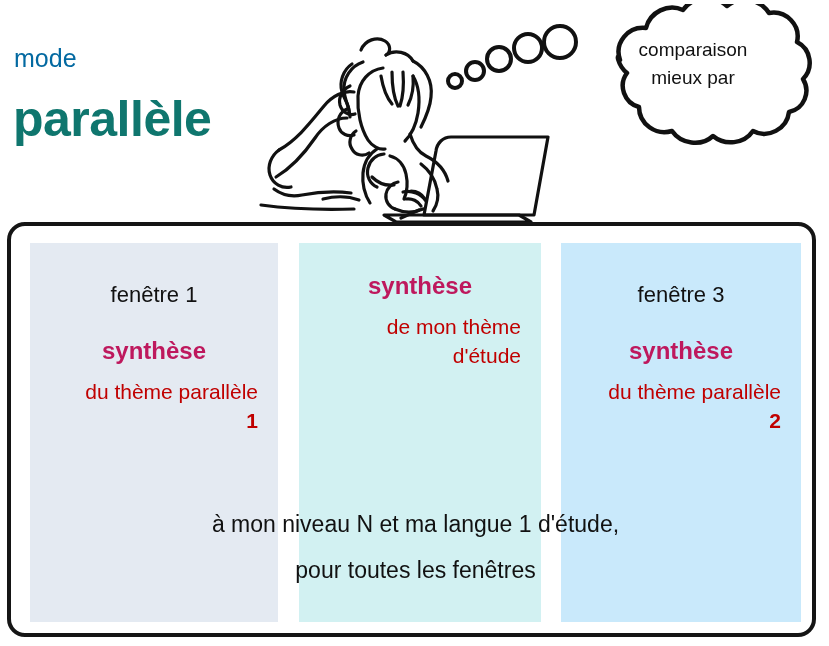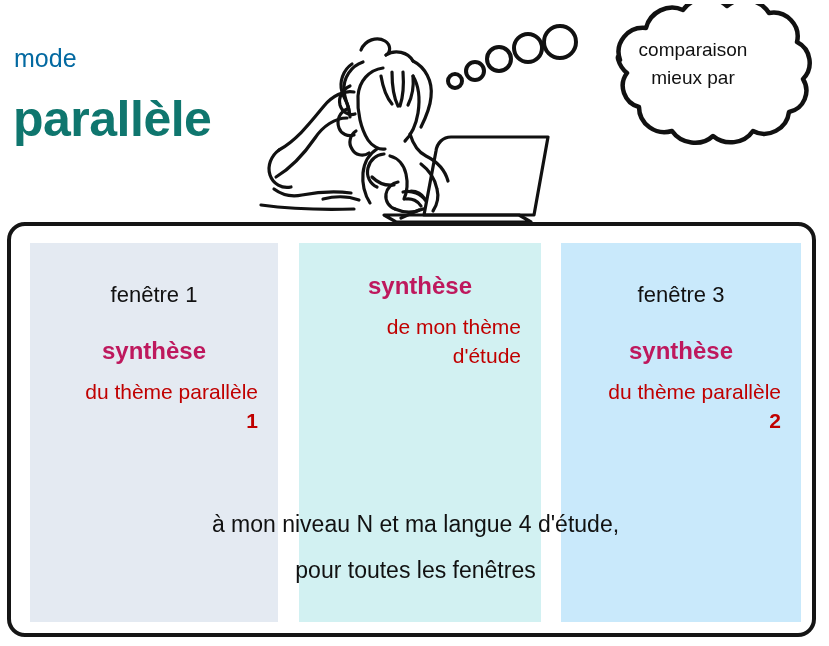--- a/index.html
+++ b/index.html
@@ -281,17 +281,17 @@
       <div class="window-synth">synthèse</div>
       <div class="window-sub">
         <span>du thème parallèle</span><br>
         <span class="sub-num">2</span>
       </div>
     </div>
 
   </div>
 
   <div id="footer-caption">
-    <span class="cap-line">à mon niveau N  et ma langue 4 d'étude,</span>
+    <span class="cap-line">à mon niveau N  et ma langue 1 d'étude,</span>
     <span class="cap-line">pour toutes les fenêtres</span>
   </div>
 
 </div>
 
 </body></html>

